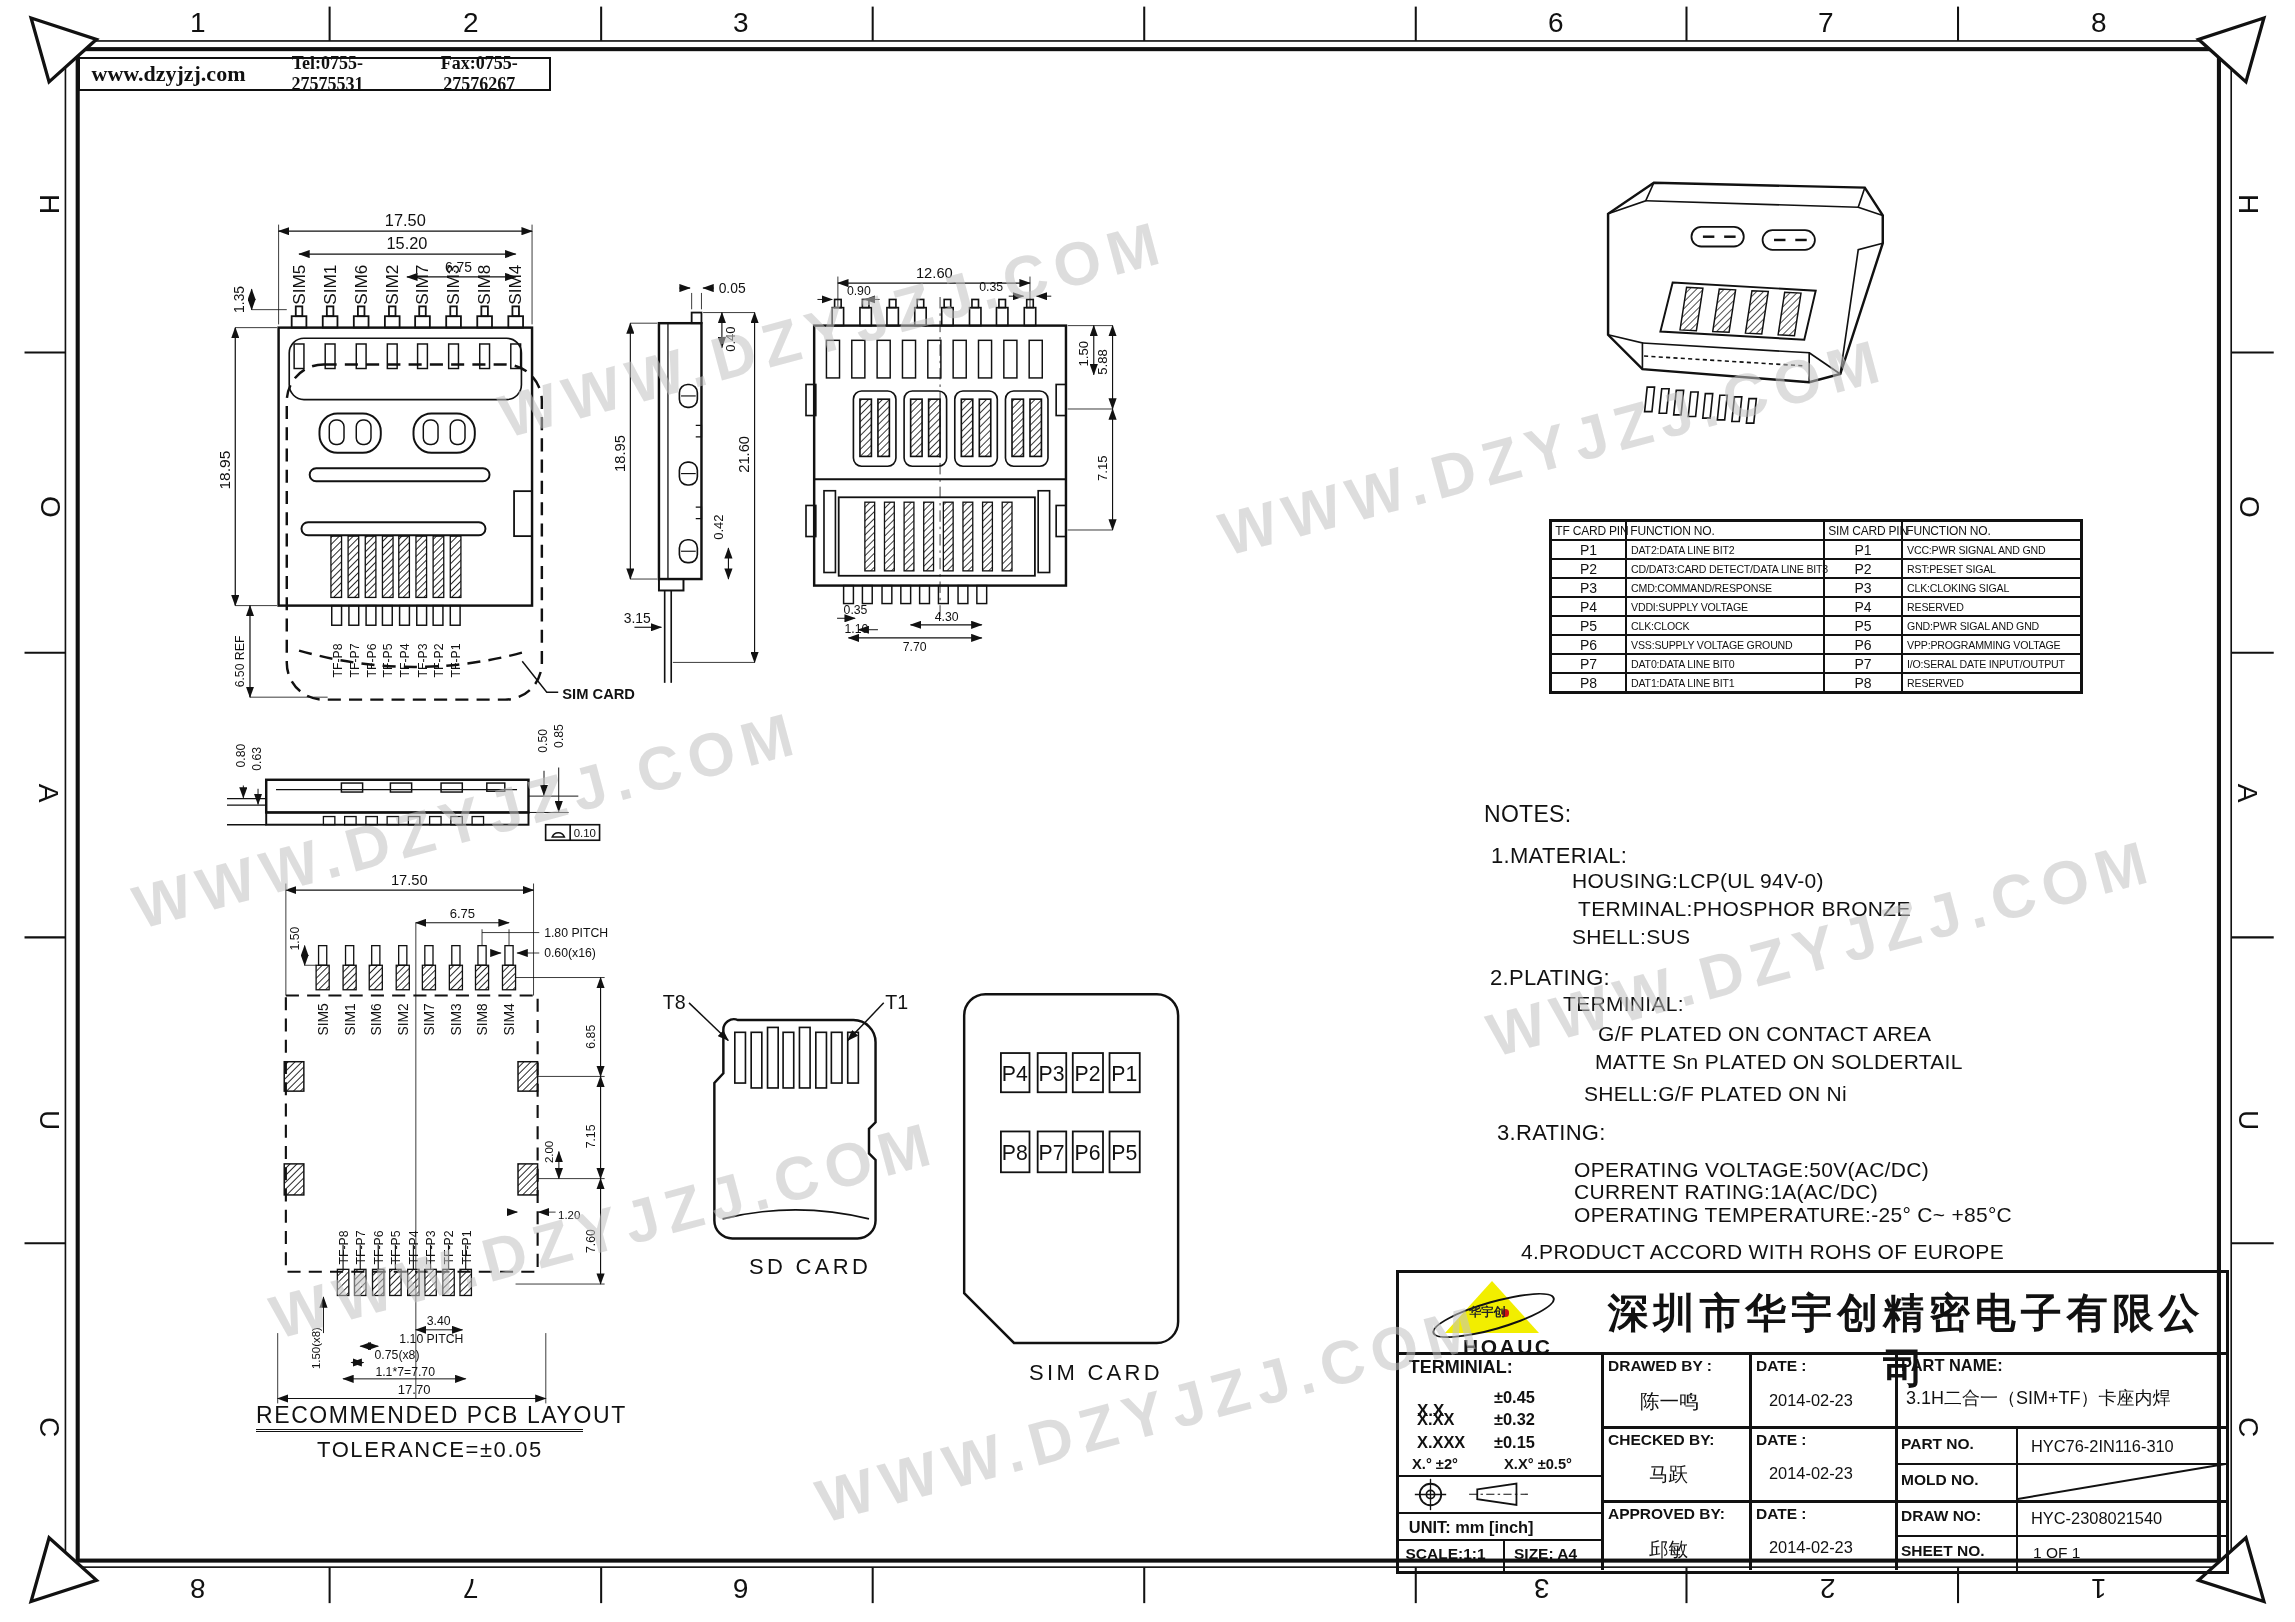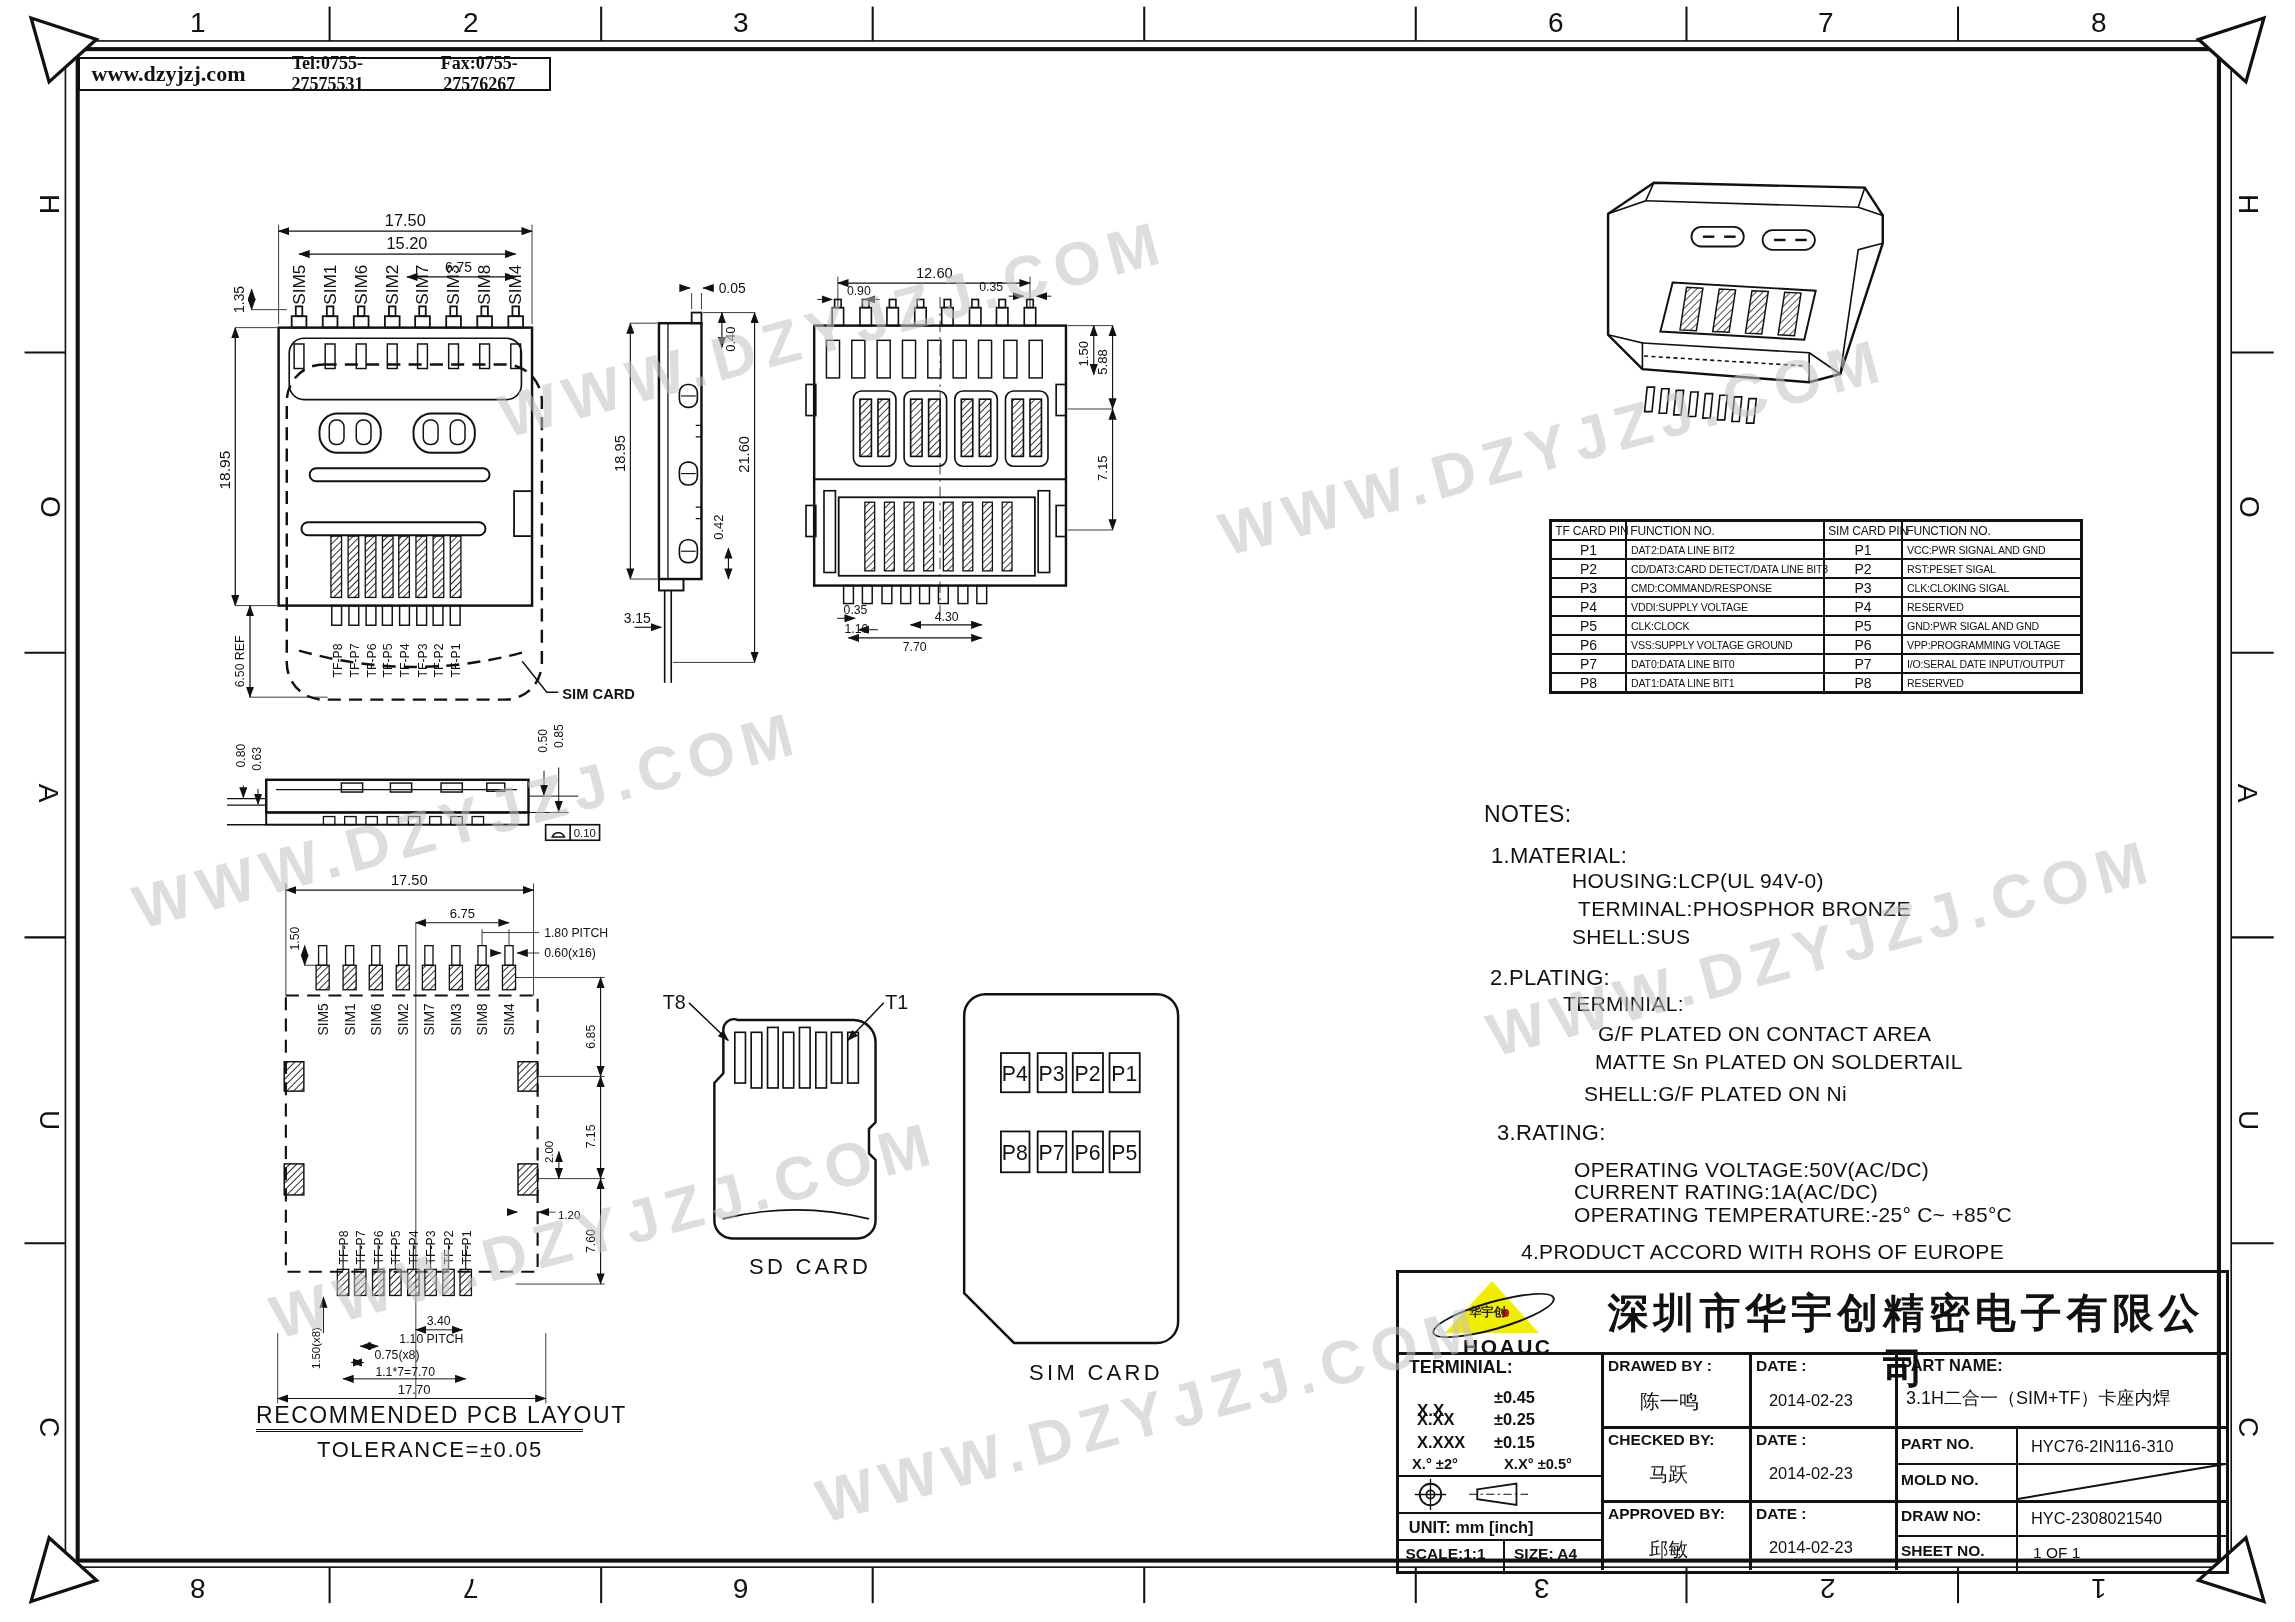--- a/index.html
+++ b/index.html
@@ -765,21 +765,21 @@
       <div class="dot" style="left:72px;top:33px"></div>
       <div class="abs" style="left:39px;top:28px;font-size:12.3px;font-weight:bold;color:#222">华宇创</div>
       <div class="abs" style="left:33px;top:59px;font-size:21px;font-weight:bold;letter-spacing:2.5px">HOAUC</div>
     </div>
     <div class="abs" style="left:196px;top:13px;width:622px;text-align:center;font-size:41px;font-weight:bold;letter-spacing:4.9px">深圳市华宇创精密电子有限公司</div>
 
     <div class="lbl" style="left:9.8px;top:84px;font-size:18px;font-weight:bold">TERMINIAL:</div>
     <div class="lbl" style="left:18px;top:128px;font-size:17px;font-weight:bold">X.X</div>
     <div class="lbl" style="left:95px;top:115px;font-size:16.4px;font-weight:bold">±0.45</div>
     <div class="lbl" style="left:18px;top:137px;font-size:16.4px;font-weight:bold">X.XX</div>
-    <div class="lbl" style="left:95px;top:137px;font-size:16.4px;font-weight:bold">±0.25</div>
+    <div class="lbl" style="left:95px;top:137px;font-size:16.4px;font-weight:bold">±0.32</div>
     <div class="lbl" style="left:18px;top:160px;font-size:16.4px;font-weight:bold">X.XXX</div>
     <div class="lbl" style="left:95px;top:160px;font-size:16.4px;font-weight:bold">±0.15</div>
     <div class="lbl" style="left:13px;top:183px;font-size:14.7px;font-weight:bold">X.°  ±2°</div>
     <div class="lbl" style="left:105px;top:183px;font-size:14.7px;font-weight:bold">X.X°  ±0.5°</div>
 
     <svg style="left:14.7px;top:205px" width="33" height="33" viewBox="0 0 40 40">
       <circle cx="20" cy="20" r="13" fill="none" stroke="#111" stroke-width="2.2"></circle>
       <circle cx="20" cy="20" r="5" fill="none" stroke="#111" stroke-width="2"></circle>
       <line x1="20" y1="1" x2="20" y2="39" stroke="#111" stroke-width="1.6"></line>
       <line x1="1" y1="20" x2="39" y2="20" stroke="#111" stroke-width="1.6"></line>

